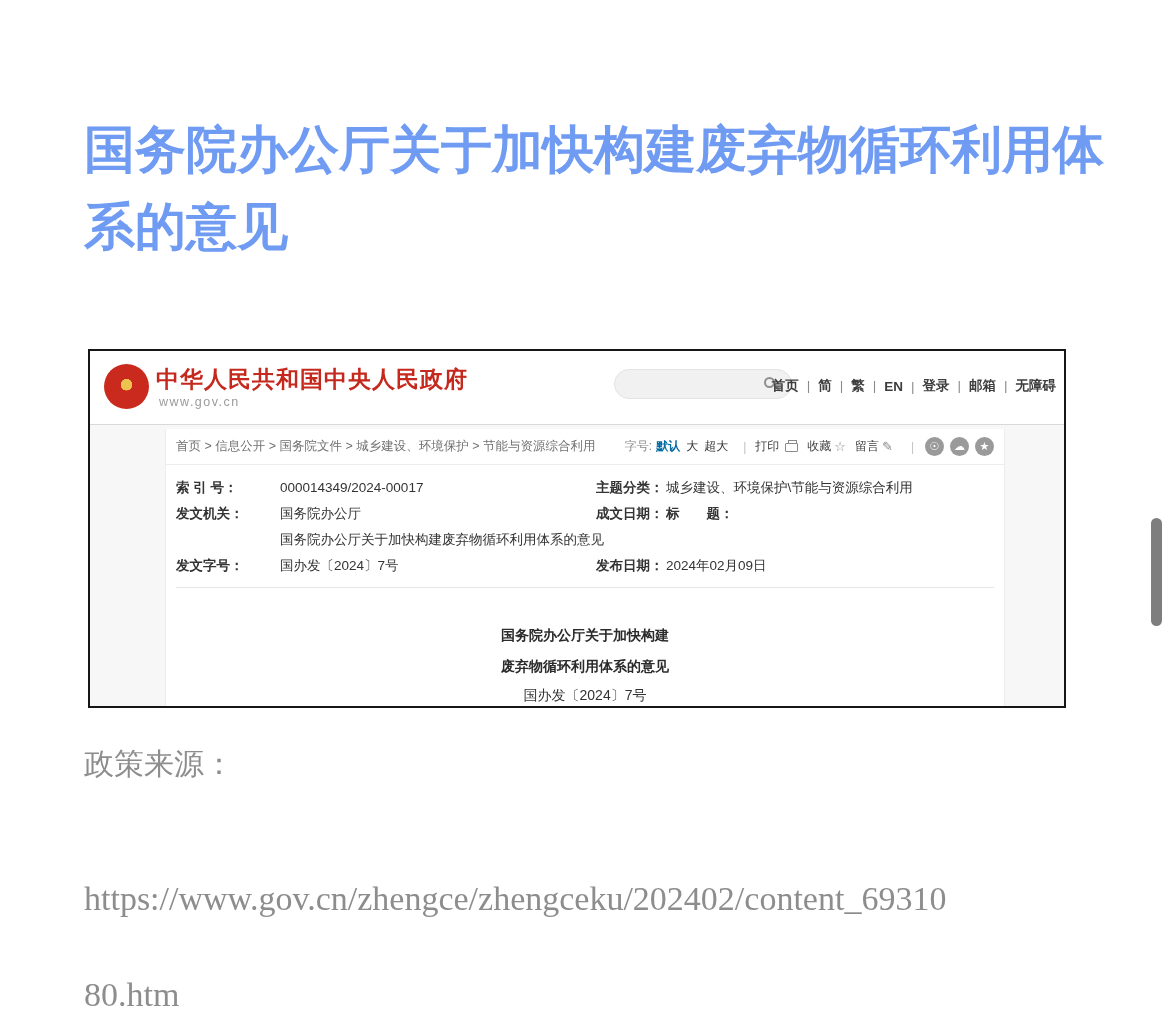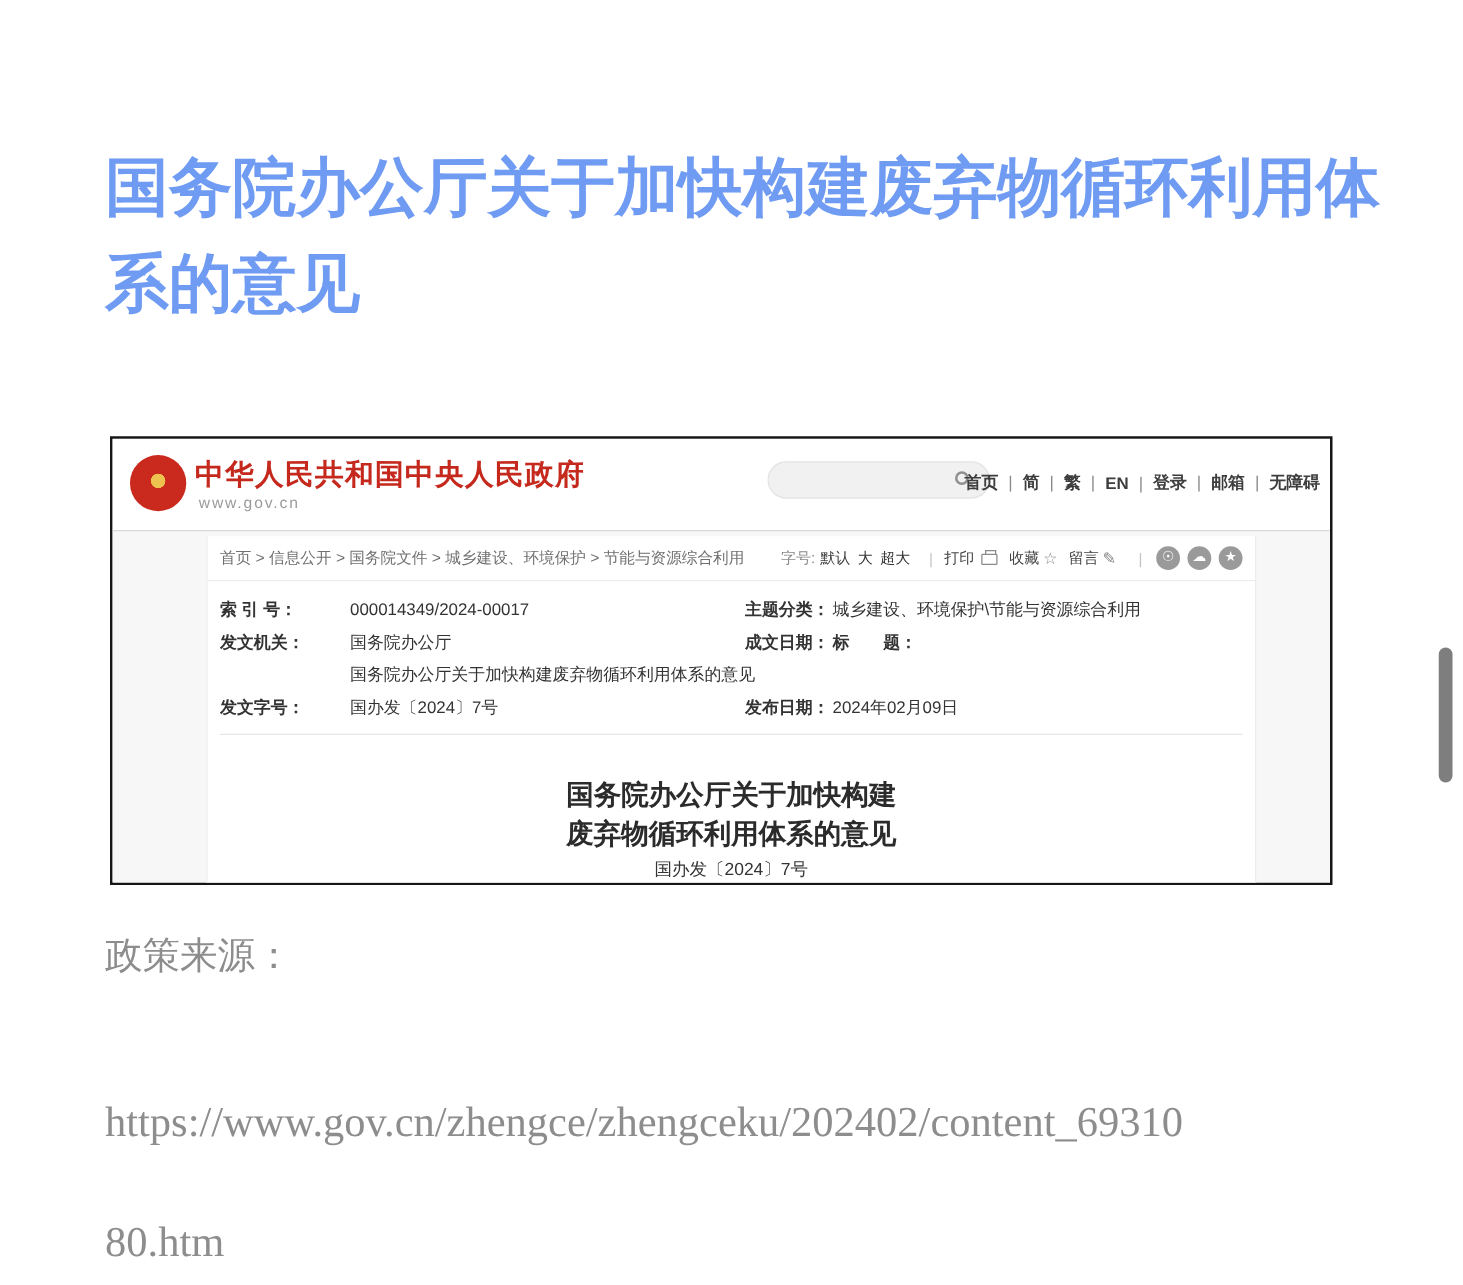--- a/index.html
+++ b/index.html
@@ -37,41 +37,41 @@
 
   .shot-body { height:284px; background:#f7f7f7; border-top:1px solid #d9d9d9; position:relative; }
   .content-col { margin-left:75px; width:840px; height:100%; background:#fff;
     border-left:1px solid #ececec; border-right:1px solid #ececec; }
 
   .crumb-row { display:flex; justify-content:space-between; align-items:center;
     height:36px; margin-top:4px; padding:0 10px; border-bottom:1px solid #ededed;gap:20px; }
   .breadcrumb { font-size:12.5px; color:#707070; white-space:nowrap; }
   .tools { display:flex; align-items:center; font-size:12px; color:#555; white-space:nowrap; }
   .tools .lbl { color:#888; margin-right:4px; }
-  .tools .fs-default { color:#404040; font-weight:400; margin-right:6px; }
+  .tools .fs-default { color:#0369a1; font-weight:700; margin-right:6px; }
   .tools .fs-opt { color:#333; margin-right:6px; }
   .tools .sep { color:#c2c2c2; margin:0 9px; }
   .tools .act { color:#444; margin-right:3px; }
   .glyph { color:#8a8a8a; font-size:13px; margin-right:9px; }
   .icon-printer { display:inline-block; width:13px; height:9px; border:1px solid #8a8a8a;
     border-radius:1px; position:relative; margin:0 9px 0 3px; top:1px; }
   .icon-printer::before { content:""; position:absolute; left:2px; top:-4px; width:7px; height:3px;
     border:1px solid #8a8a8a; border-bottom:none; }
   .share { display:flex; gap:6px; margin-left:2px; }
   .share .circ { width:19px; height:19px; border-radius:50%; background:#9a9a9a; color:#fff;
     font-size:11px; line-height:19px; text-align:center; }
 
   .meta-wrap { margin:10px 10px 0; border-bottom:1px solid #e6e6e6; padding-bottom:8px; }
   .meta-grid { display:grid; grid-template-columns:104px 316px 70px auto;
     font-size:13.5px; color:#333; }
   .meta-grid > div { height:26px; line-height:26px; overflow:hidden; white-space:nowrap; }
   .meta-grid .mlabel { font-weight:700; }
   .span3 { grid-column:2 / 5; }
 
-  .article-title { text-align:center; margin-top:32px; font-size:22px; font-weight:700;
+  .article-title { text-align:center; margin-top:32px; font-size:14px; font-weight:700;
     color:#2b2b2b; line-height:31px; }
   .article-docnum { text-align:center; margin-top:5px; font-size:14px; color:#333; }
 
   
   .source-label { position:absolute; left:84px; top:744px; font-size:30px; color:#8d8d8d; }
   .url-line { position:absolute; left:84px; font-size:34px; color:#8d8d8d;
     font-family:"Liberation Serif", serif;margin-top:40px; }
   .url-1 { top:840px; }
   .url-2 { top:936px; }
 

